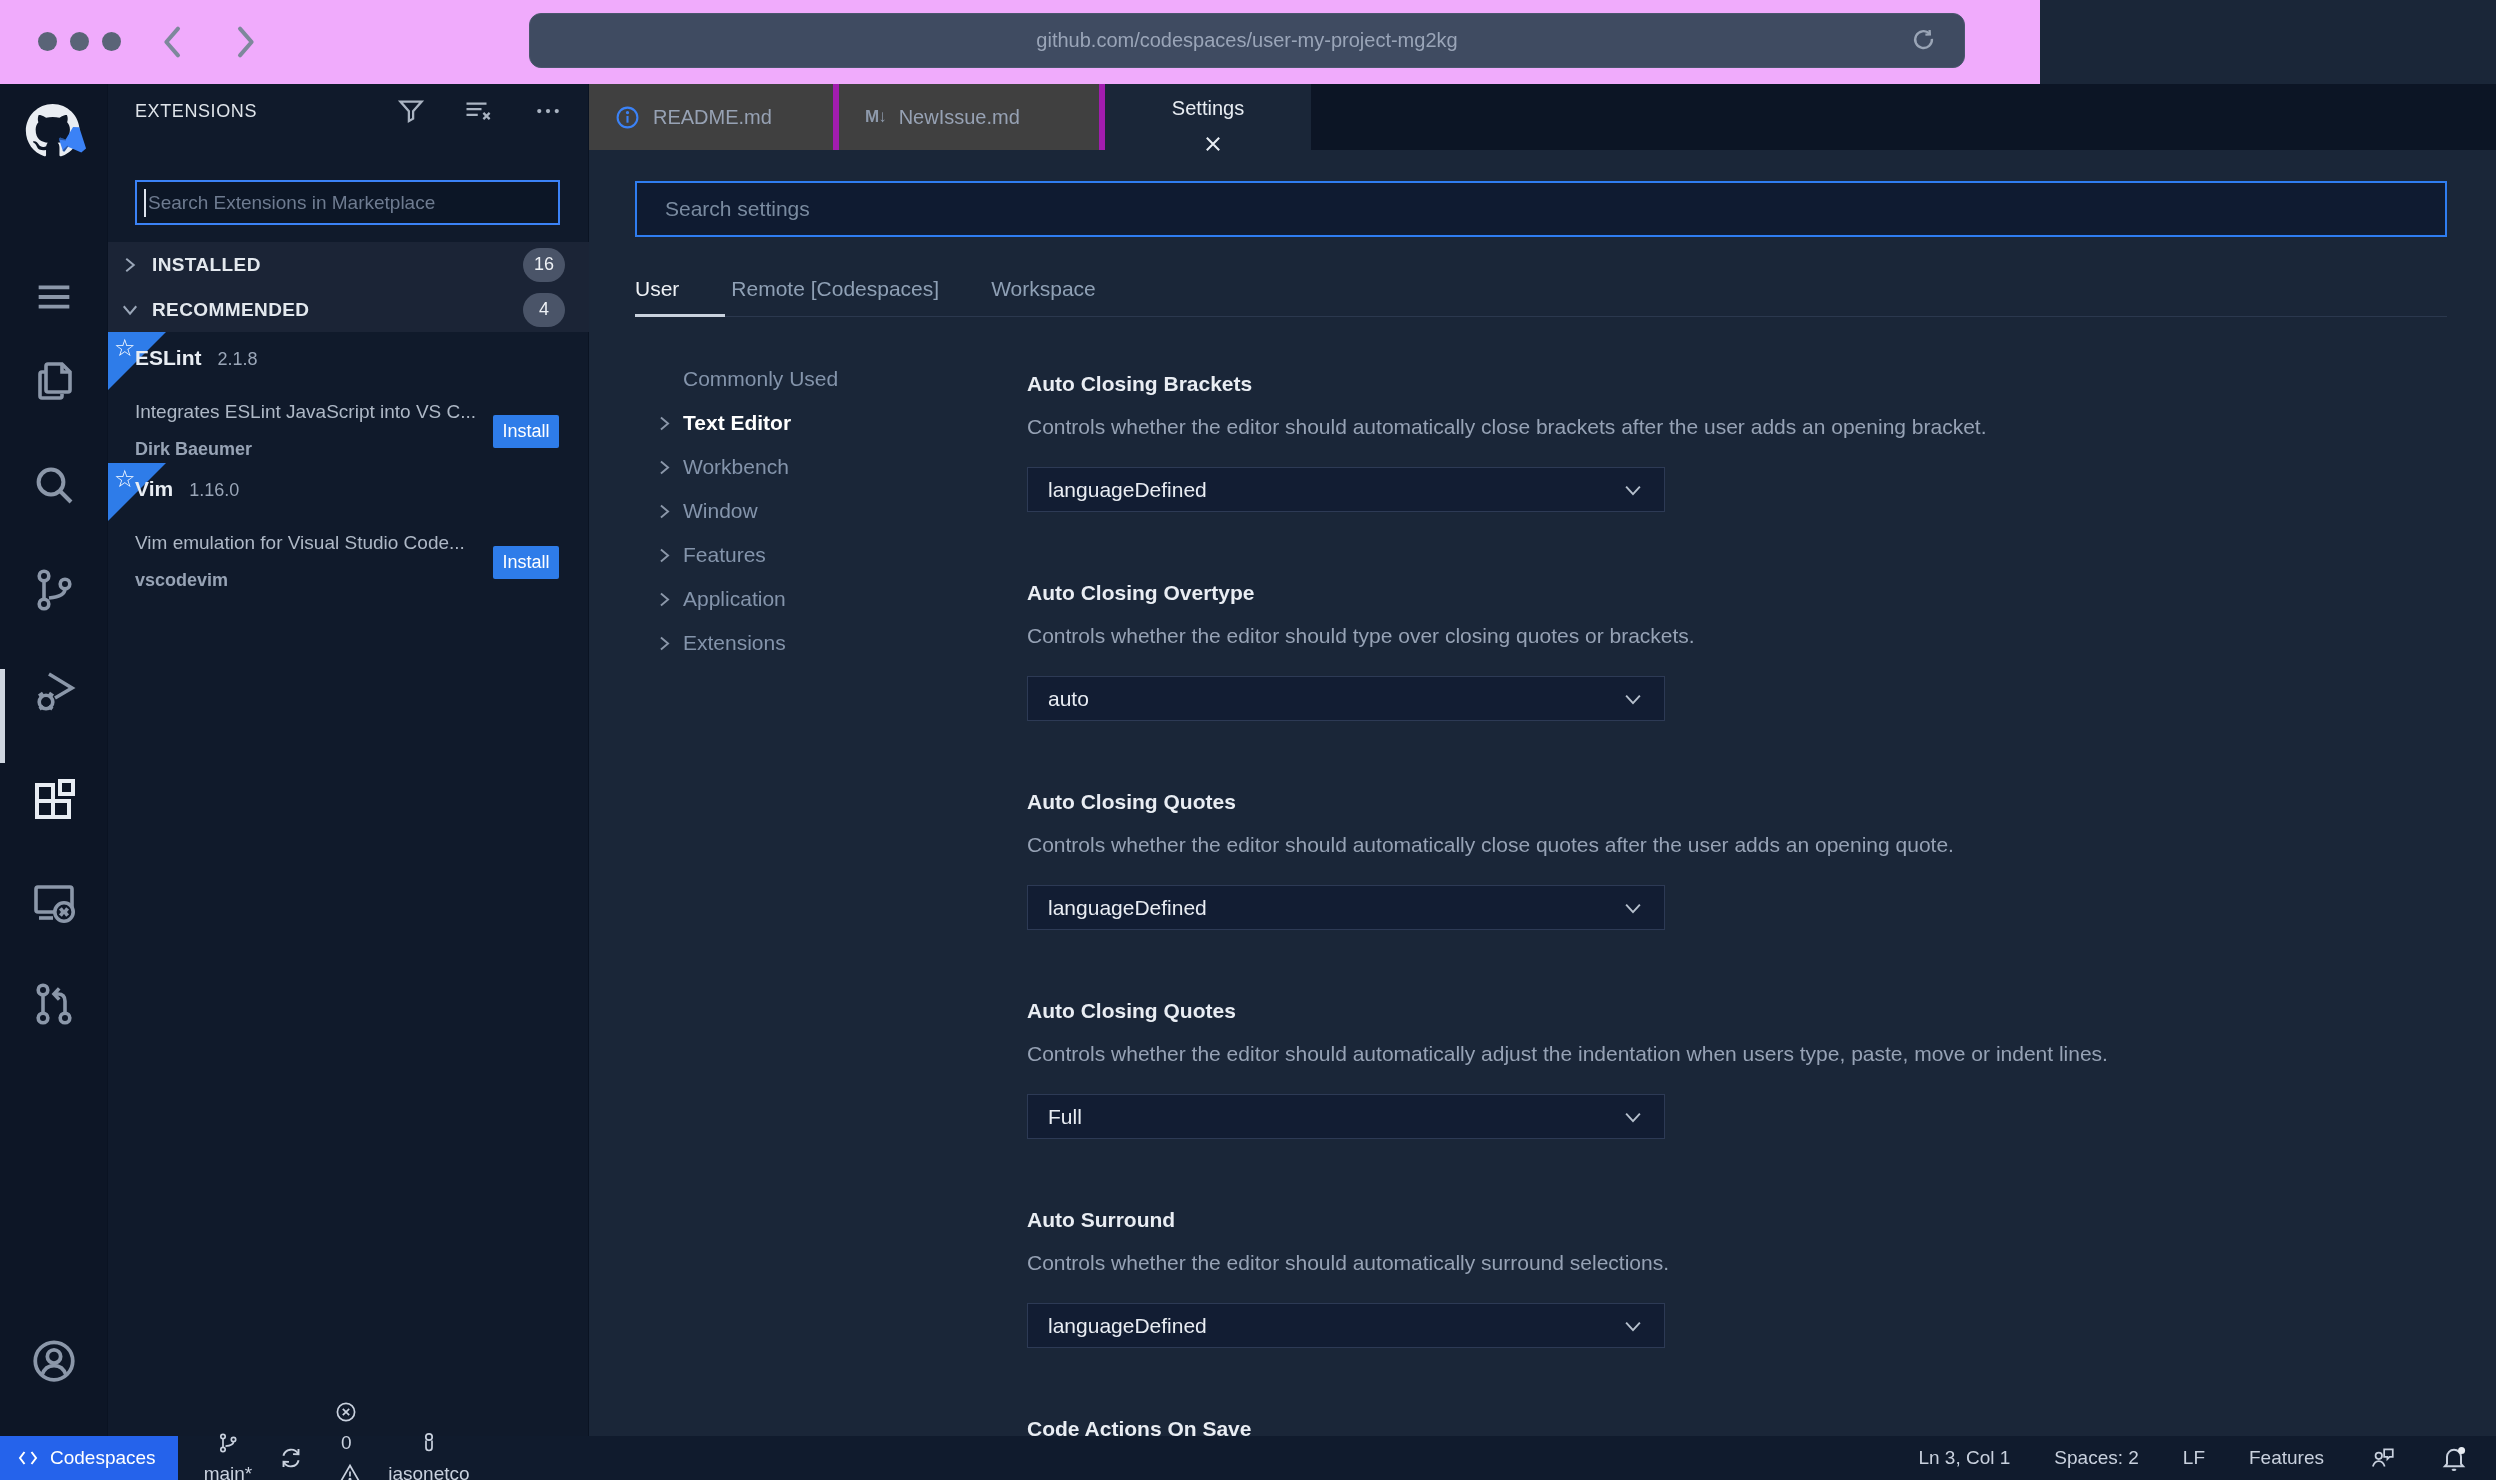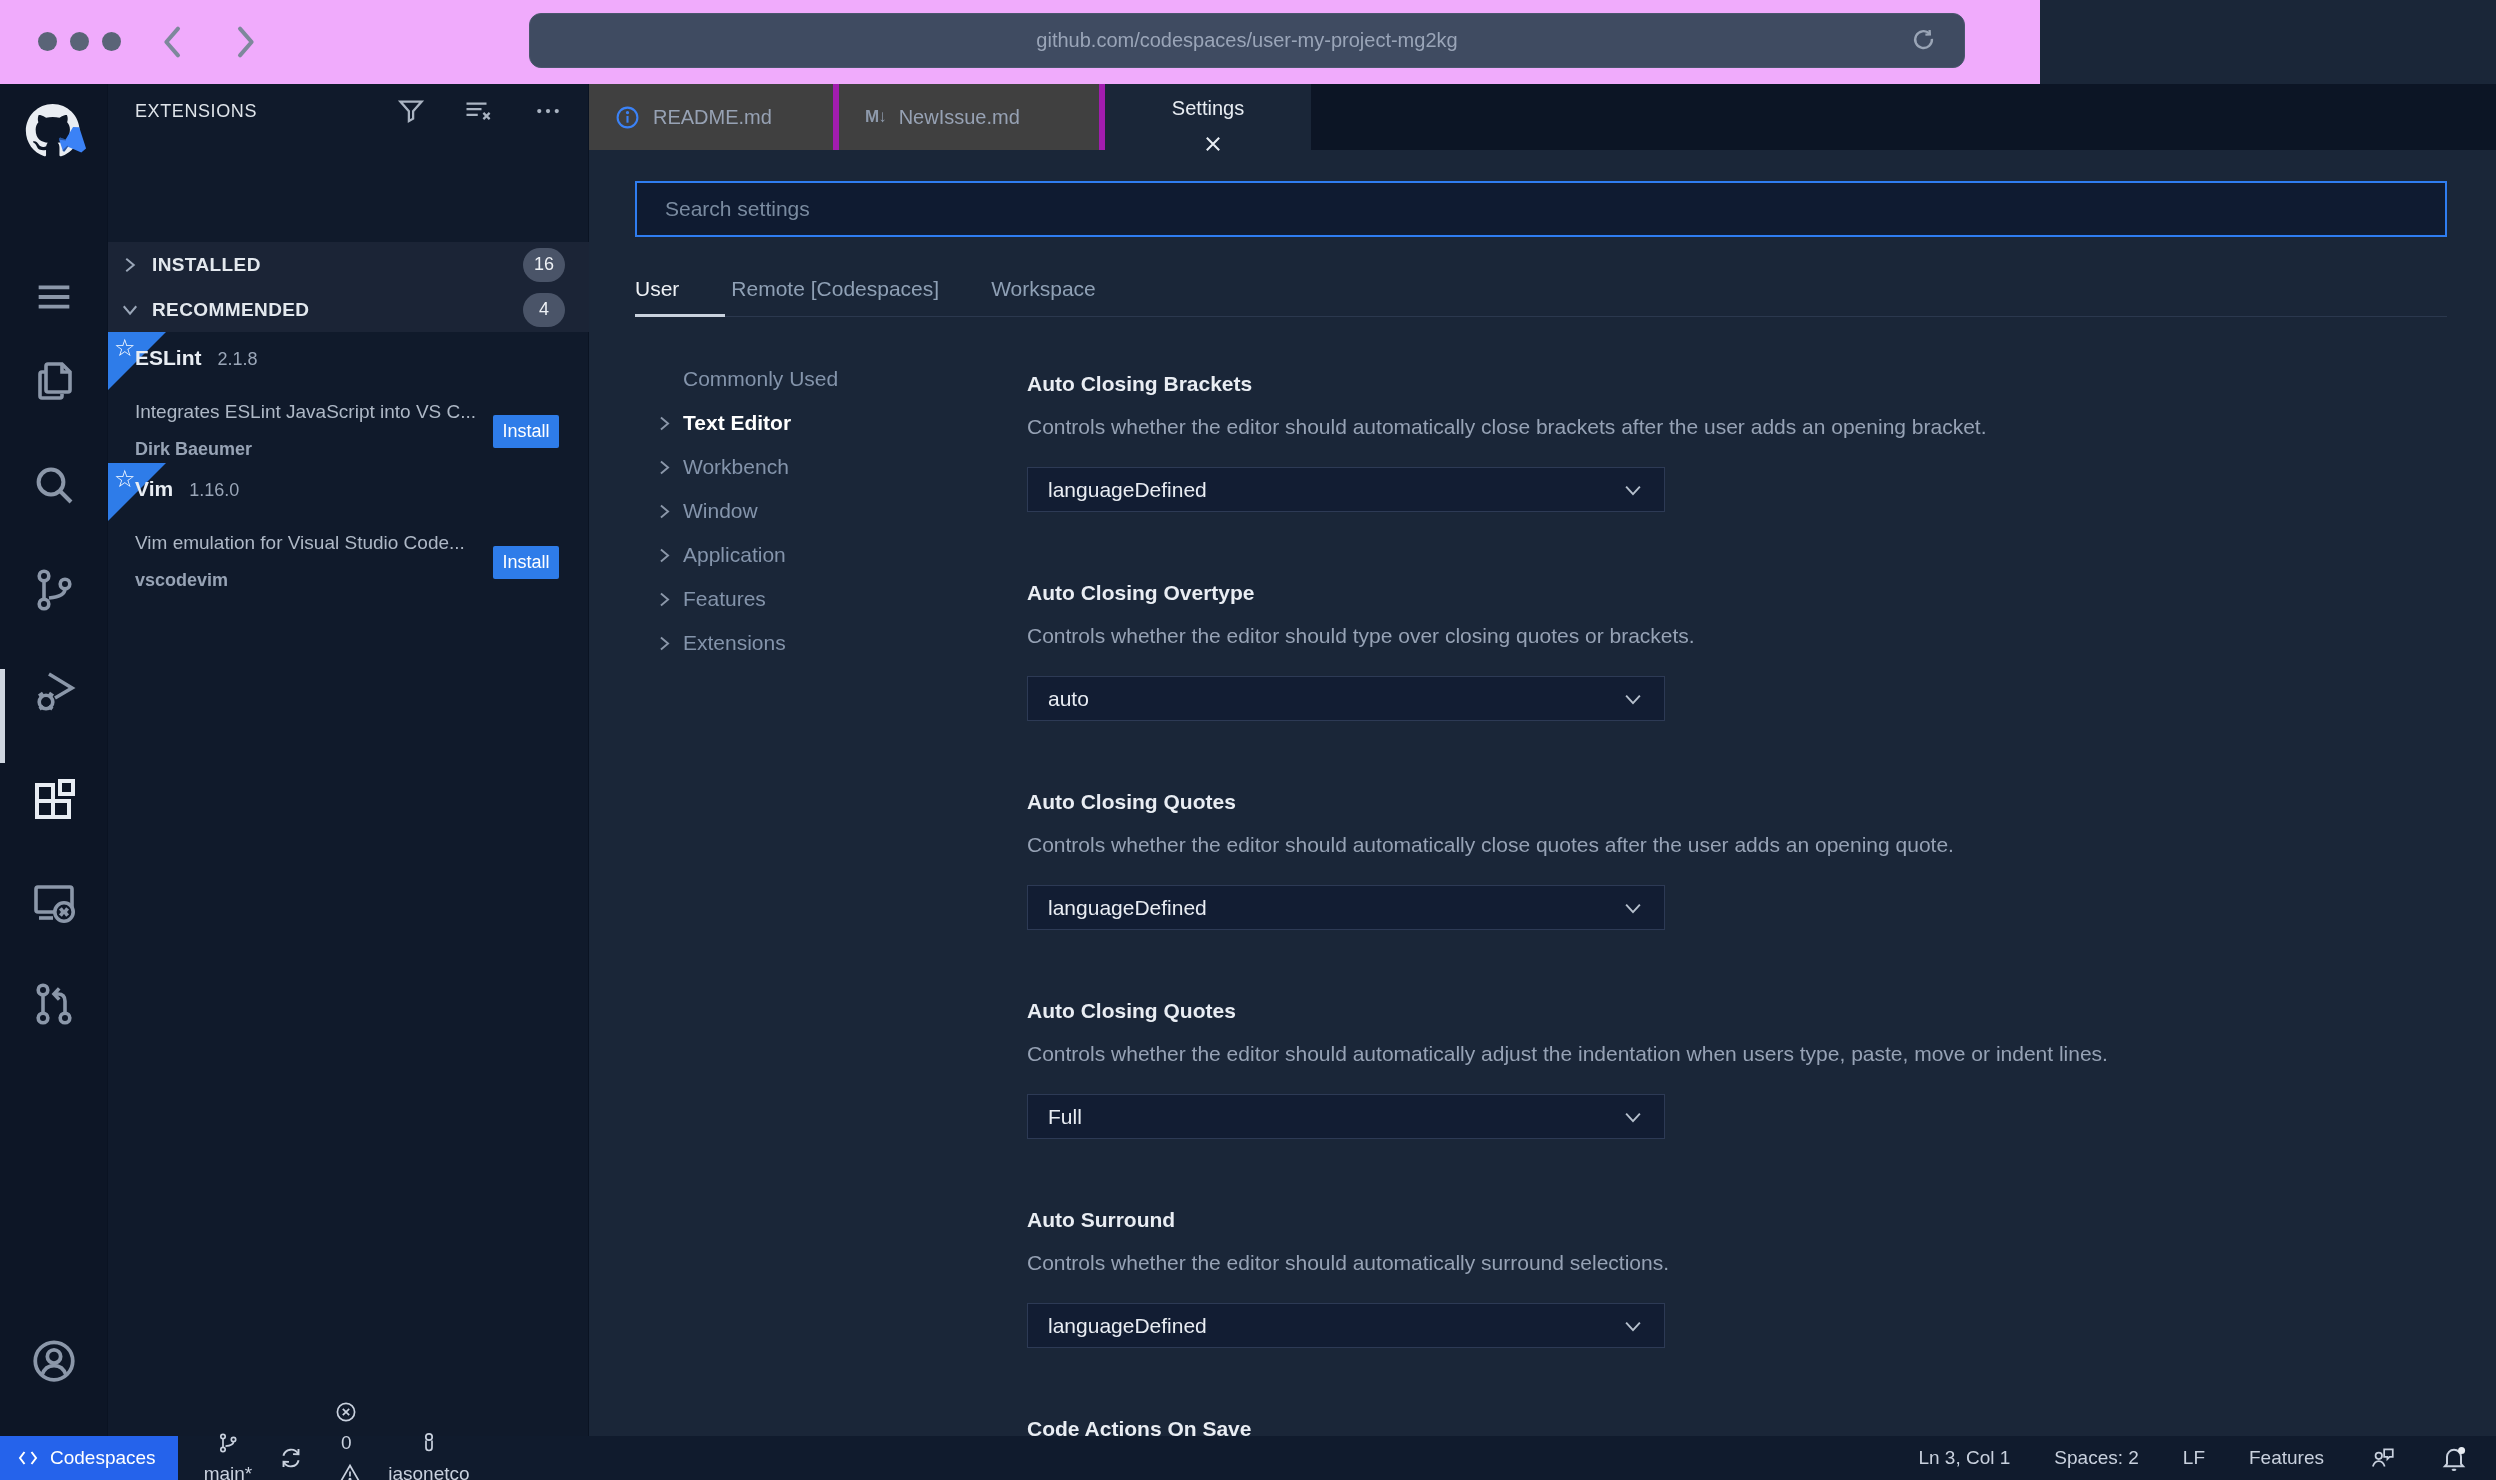--- a/index.html
+++ b/index.html
@@ -242,20 +242,24 @@
               <path d="M16.5 13.5l5 5M21.5 13.5l-5 5"></path>
             </svg>
           <svg width="32" height="30" viewBox="0 0 24 24" fill="#aab4c2">
               <circle cx="5" cy="12" r="1.7"></circle>
               <circle cx="12" cy="12" r="1.7"></circle>
               <circle cx="19" cy="12" r="1.7"></circle>
             </svg>
         </div>
       </div>
 
+      <div class="ext-search">
+        <span class="caret"></span>
+        <input type="text" placeholder="Search Extensions in Marketplace" style="">
+      </div>
 
       <div class="section-row" style="top:158px;">
         <span class="chev">
             <svg width="20" height="20" viewBox="0 0 16 16">
               <polyline points="5,3 11,8 5,13" fill="none" stroke="#9aa6b8" stroke-width="1.6"></polyline>
             </svg>
           </span>
         <span class="lbl">INSTALLED</span>
         <span class="badge">16</span>
       </div>
@@ -363,29 +367,29 @@
                 </svg>
               </span>
               <span>Window</span>
             </li>
           <li>
               <span class="tchev">
                 <svg width="19" height="19" viewBox="0 0 16 16">
                   <polyline points="5,3 11,8 5,13" fill="none" stroke="#8b97a9" stroke-width="1.6"></polyline>
                 </svg>
               </span>
-              <span>Application</span>
+              <span>Features</span>
             </li>
           <li>
               <span class="tchev">
                 <svg width="19" height="19" viewBox="0 0 16 16">
                   <polyline points="5,3 11,8 5,13" fill="none" stroke="#8b97a9" stroke-width="1.6"></polyline>
                 </svg>
               </span>
-              <span>Features</span>
+              <span>Application</span>
             </li>
           <li>
               <span class="tchev">
                 <svg width="19" height="19" viewBox="0 0 16 16">
                   <polyline points="5,3 11,8 5,13" fill="none" stroke="#8b97a9" stroke-width="1.6"></polyline>
                 </svg>
               </span>
               <span>Extensions</span>
             </li>
         </ul>

